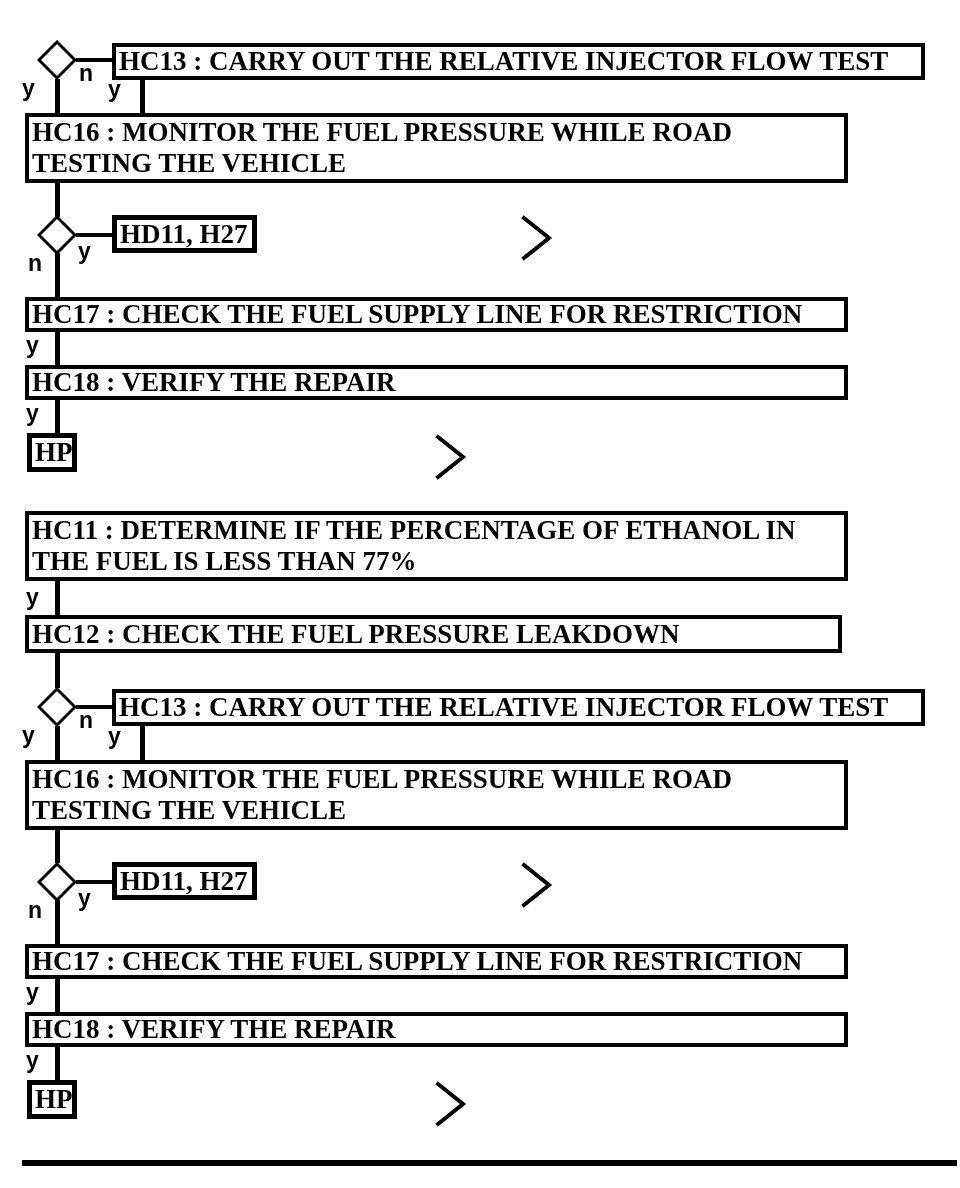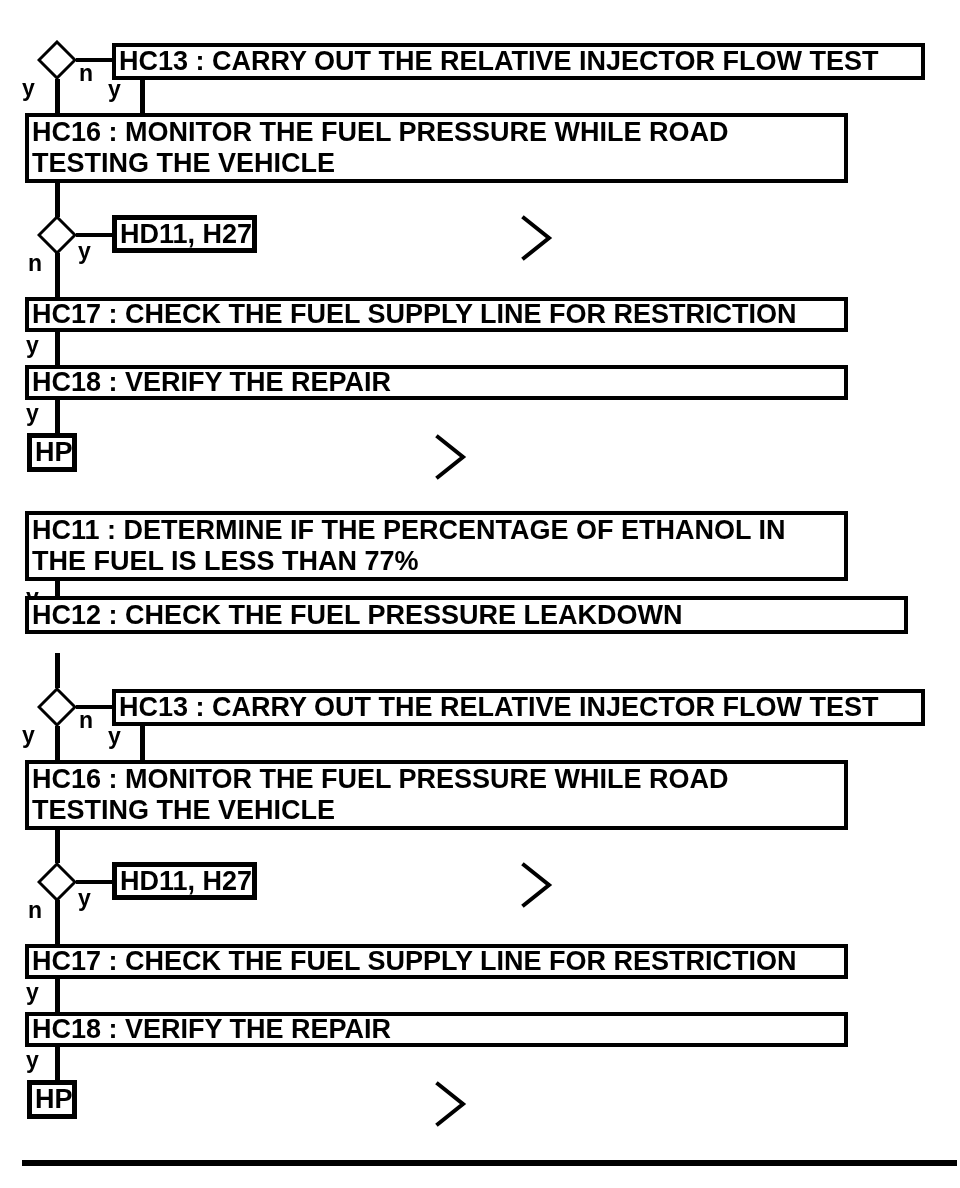--- a/index.html
+++ b/index.html
@@ -9,21 +9,21 @@
   }
   .abs{position:absolute;box-sizing:border-box;}
   
   .bx{
     border:4px solid #000;background:#fff;
     font-weight:bold;font-size:27px;line-height:31px;
     display:flex;flex-direction:column;justify-content:center;
     padding-left:3px;white-space:nowrap;overflow:hidden;
   }
   .bx.thick{border-width:5px;}
-  .bx span{display:block;}
+  .bx span{display:block;font-family:Liberation Serif, serif;}
   
   .vl{width:5px;background:#000;}
   .hl{height:4px;background:#000;}
   
   .lb{font-weight:bold;font-size:23px;line-height:23px;}
   
   .rule{height:6px;background:#000;}
   svg{display:block;}
 </style>
 </head>
@@ -91,21 +91,21 @@
     </svg>
   </div>
 
   <div class="abs bx" style="left:25px;top:511px;width:823px;height:70px;">
     <span>HC11 : DETERMINE IF THE PERCENTAGE OF ETHANOL IN</span>
     <span>THE FUEL IS LESS THAN 77%</span>
   </div>
   <div class="abs lb" style="left:26px;top:586px;">y</div>
   <div class="abs vl" style="left:55px;top:581px;height:34px;"></div>
 
-  <div class="abs bx" style="left:25px;top:596px;width:883px;height:38px;">
+  <div class="abs bx" style="left:25px;top:615px;width:817px;height:38px;">
     <span>HC12 : CHECK THE FUEL PRESSURE LEAKDOWN</span>
   </div>
   <div class="abs vl" style="left:55px;top:653px;height:35px;"></div>
 
   <div class="abs" style="left:37px;top:687px;width:40px;height:40px;">
     <svg width="40" height="40" viewBox="0 0 40 40">
       <polygon points="20,2 38,20 20,38 2,20" fill="#ffffff" stroke="#000000" stroke-width="3"></polygon>
     </svg>
   </div>
   <div class="abs hl" style="left:76px;top:705px;width:36px;"></div>

